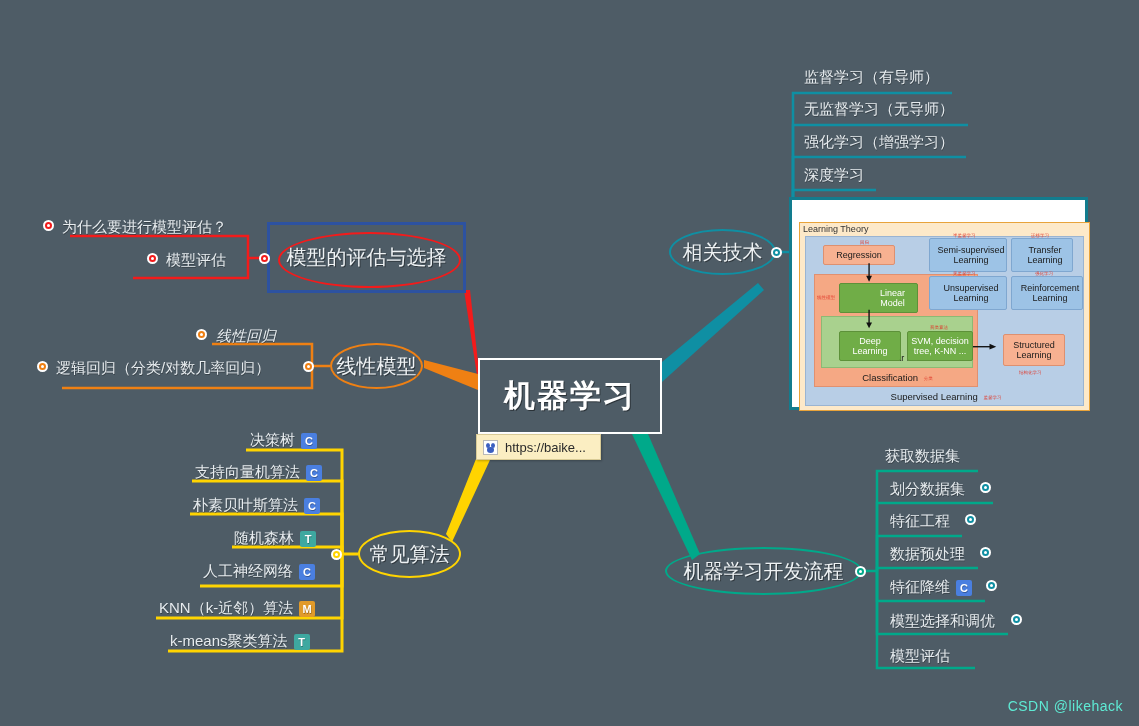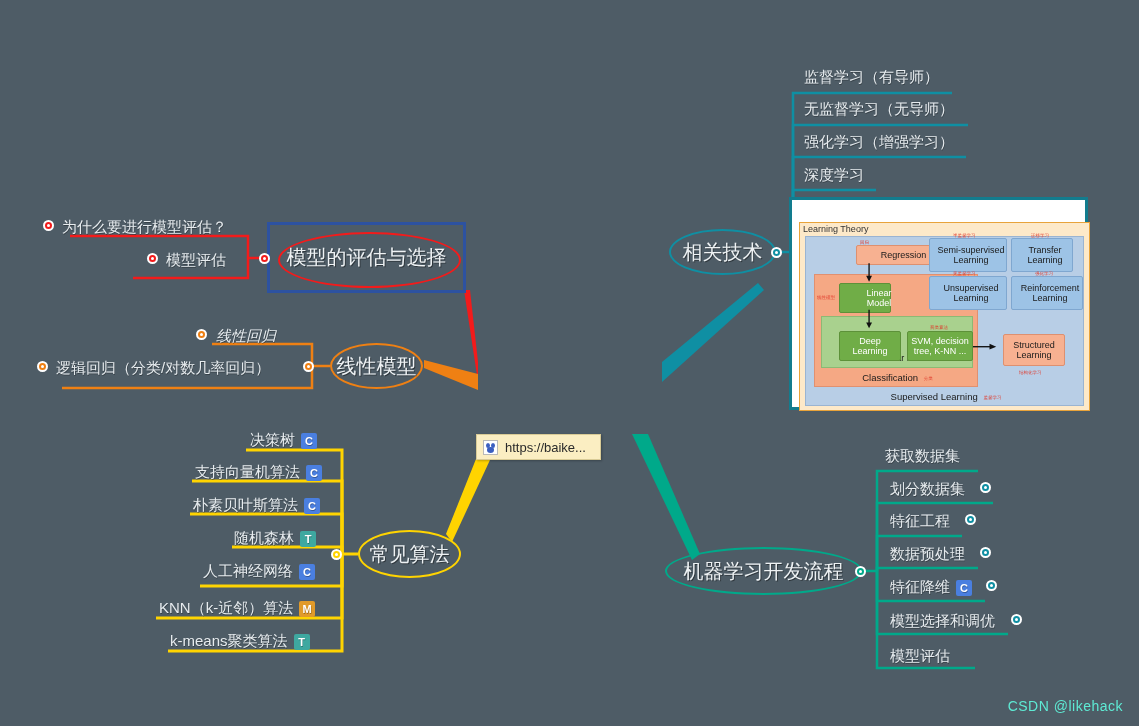--- a/index.html
+++ b/index.html
@@ -310,20 +310,23 @@
     <line x1="862" y1="571" x2="877" y2="571" stroke="#00a98a" stroke-width="2.5"></line>
     <path d="M877 571 L877 471 L978 471" stroke="#00a98a" stroke-width="2.5" fill="none"></path>
     <path d="M877 571 L877 503 L993 503" stroke="#00a98a" stroke-width="2.5" fill="none"></path>
     <path d="M877 571 L877 536 L962 536" stroke="#00a98a" stroke-width="2.5" fill="none"></path>
     <path d="M877 571 L877 568 L978 568" stroke="#00a98a" stroke-width="2.5" fill="none"></path>
     <path d="M877 571 L877 601 L985 601" stroke="#00a98a" stroke-width="2.5" fill="none"></path>
     <path d="M877 571 L877 634 L1008 634" stroke="#00a98a" stroke-width="2.5" fill="none"></path>
     <path d="M877 571 L877 668 L975 668" stroke="#00a98a" stroke-width="2.5" fill="none"></path>
   </svg>
 
+  <div id="central">
+    <span id="central-label">机器学习</span>
+  </div>
 
   <div id="tooltip">
     <span class="baidu-ico">
         <span class="baidu-paw"></span>
       </span>
     <span class="tt-text">https://baike...</span>
   </div>
 
   <div id="node-eval">
     <span class="red-ring"></span>
@@ -416,26 +419,26 @@
 
       <div class="ebox" id="cls-box"></div>
       <div class="etext" id="cls-label">
         <span>Classification</span>
         <span class="zh" style="position:relative; left:3px; top:-1px;">分类</span>
       </div>
 
       <div class="ebox" id="nl-box"></div>
       <div class="etext" id="nl-label">Non-linear Model</div>
 
-      <div class="ebox txt sb" style="left:28px; top:42px; width:95px; height:20px;margin-left:33px;">
+      <div class="ebox txt sb" style="left:28px; top:42px; width:72px; height:20px;">
         <span>Regression</span>
       </div>
       <span class="zh" style="left:65px; top:37px;">回归</span>
 
-      <div class="ebox txt mb" style="left:44px; top:80px; width:52px; height:30px; color:#fff;padding-left:28px;">
+      <div class="ebox txt mb" style="left:44px; top:80px; width:79px; height:30px; color:#fff;padding-left:28px;">
         <span>Linear<br>Model</span>
       </div>
       <span class="zh" style="left:22px; top:92px;">线性模型</span>
 
       <svg style="position:absolute; left:0; top:0; width:100%; height:100%;" viewBox="0 0 293 207">
         <line x1="75" y1="62" x2="75" y2="78" stroke="#111" stroke-width="1.4"></line>
         <polygon points="75,81 72,75 78,75" fill="#111"></polygon>
         <line x1="75" y1="110" x2="75" y2="126" stroke="#111" stroke-width="1.4"></line>
         <polygon points="75,129 72,123 78,123" fill="#111"></polygon>
         <line x1="180" y1="148" x2="202" y2="148" stroke="#111" stroke-width="1.4"></line>

